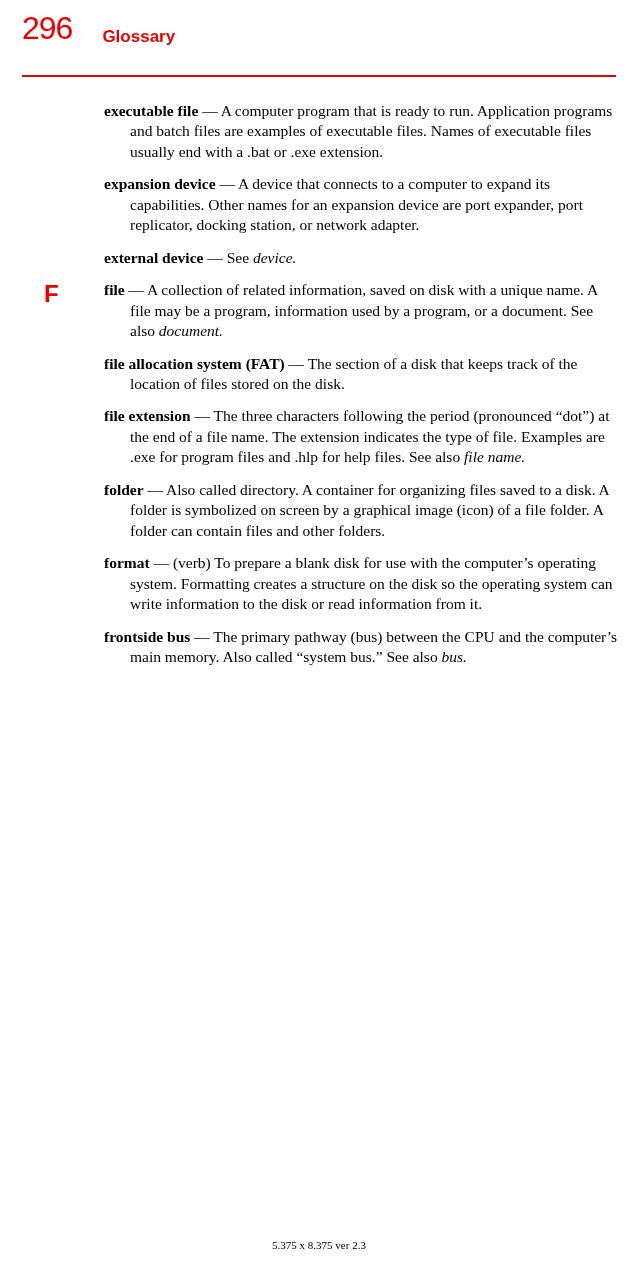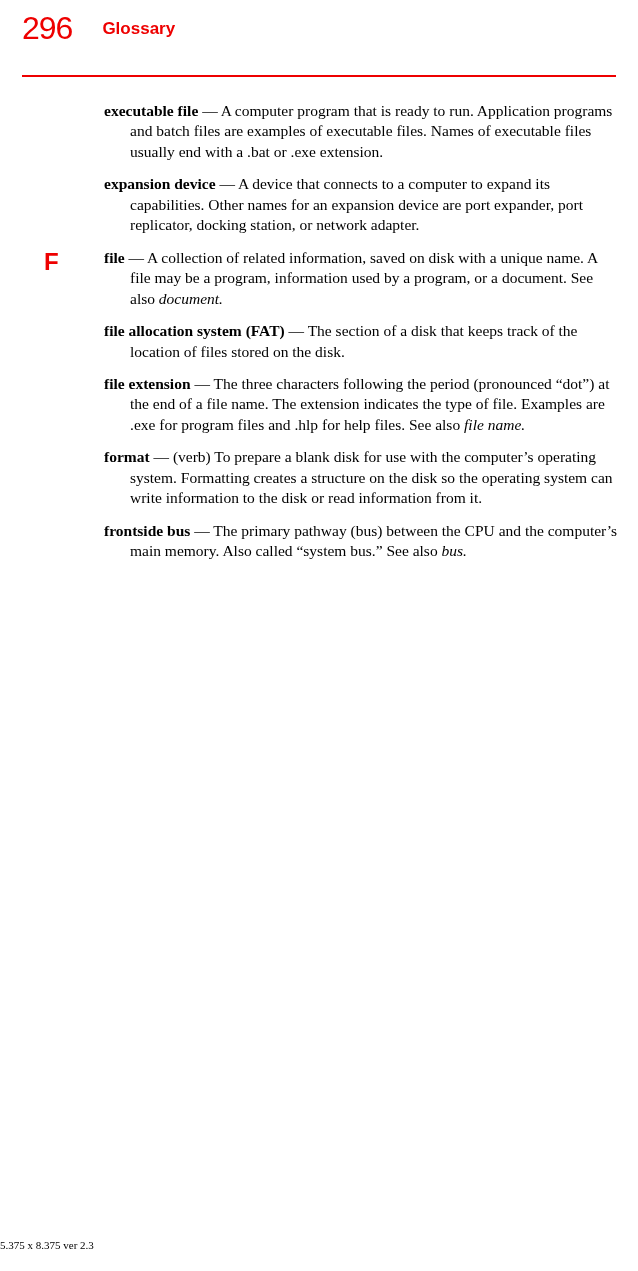--- a/index.html
+++ b/index.html
@@ -7,21 +7,21 @@
     padding: 0;
     width: 638px;
     height: 1271px;
     font-family: Georgia, 'Times New Roman', serif;
     color: #000;
     background: #fff;
     position: relative;
   }
   .header {
     display: flex;
-    align-items: center;
+    align-items: flex-end;
     padding: 10px 4px 0 22px;
   }
   .page-number {
     font-family: Arial, Helvetica, sans-serif;
     font-size: 32px;
     color: #ee0000;
     font-weight: 400;
     letter-spacing: -1px;
   }
   .section-title {
@@ -60,20 +60,21 @@
     color: #ee0000;
     font-weight: bold;
   }
   .letter-row {
     position: relative;
   }
   .footer {
     position: absolute;
     bottom: 20px;
     width: 100%;
+    text-align: center;
     font-size: 11px;
     color: #000;
     font-family: Georgia, 'Times New Roman', serif;
   }
 </style>
 </head>
 <body>
 
 <div class="header">
   <span class="page-number">296</span>
@@ -81,31 +82,33 @@
 </div>
 <hr class="red-rule">
 
 <div class="content">
 
   <p class="entry"><span class="term">executable file</span><span> — A computer program that is ready to run. Application programs and batch files are examples of executable files. Names of executable files usually end with a .bat or .exe extension.</span></p>
 
   <p class="entry"><span class="term">expansion device</span><span> — A device that connects to a computer to expand its capabilities. Other names for an expansion device are port expander, port replicator, docking station, or network adapter.</span></p>
 
 
+  <p class="entry"><span class="term">external device</span><span> — See </span><span class="italic">device.</span><span></span></p>
 
   <div class="letter-row">
     <span class="letter-marker">F</span>
     <p class="entry"><span class="term">file</span><span> — A collection of related information, saved on disk with a unique name. A file may be a program, information used by a program, or a document. See also </span><span class="italic">document.</span><span></span></p>
   </div>
 
   <p class="entry"><span class="term">file allocation system (FAT)</span><span> — The section of a disk that keeps track of the location of files stored on the disk.</span></p>
 
 
   <p class="entry"><span class="term">file extension</span><span> — The three characters following the period (pronounced “dot”) at the end of a file name. The extension indicates the type of file. Examples are .exe for program files and .hlp for help files. See also </span><span class="italic">file name.</span><span></span></p>
 
+  <p class="entry"><span class="term">folder</span><span> — Also called directory. A container for organizing files saved to a disk. A folder is symbolized on screen by a graphical image (icon) of a file folder. A folder can contain files and other folders.</span></p>
 
   <p class="entry"><span class="term">format</span><span> — (verb) To prepare a blank disk for use with the computer’s operating system. Formatting creates a structure on the disk so the operating system can write information to the disk or read information from it.</span></p>
 
   <p class="entry"><span class="term">frontside bus</span><span> — The primary pathway (bus) between the CPU and the computer’s main memory. Also called “system bus.” See also </span><span class="italic">bus.</span><span></span></p>
 
 
 </div>
 
 <div class="footer">5.375 x 8.375 ver 2.3</div>
 

